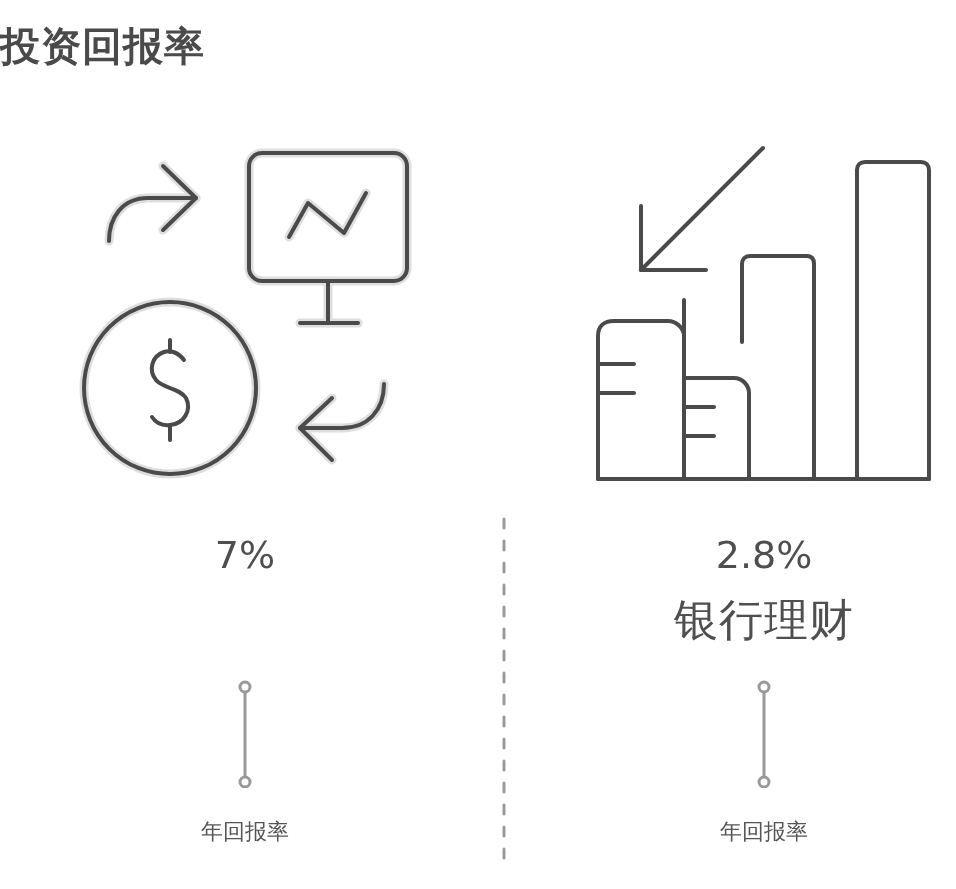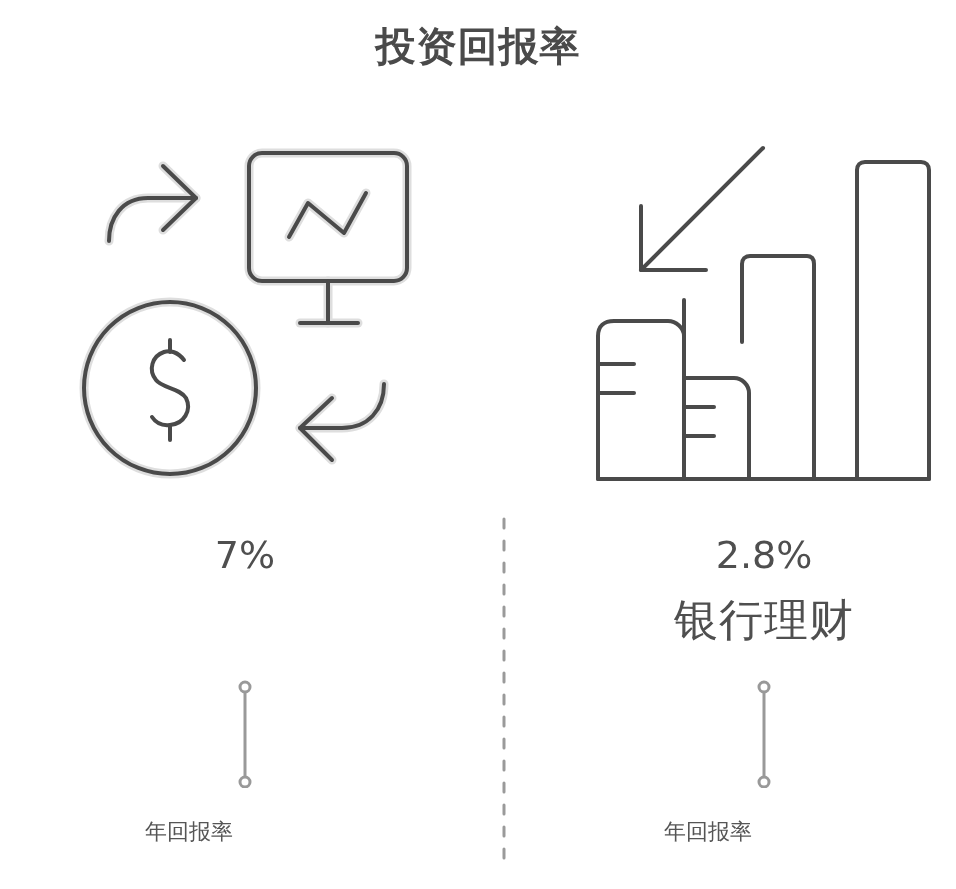--- a/index.html
+++ b/index.html
@@ -13,21 +13,21 @@
       position: relative;
       overflow: hidden;
       font-family: "DejaVu Sans", "Liberation Sans", sans-serif;
       color: #4a4a4a;
     }
     .title {
       position: absolute;
       top: 14px;
       left: 0;
       width: 956px;
-      text-align: center;
+      text-align: left;
       font-size: 40px;
       font-weight: bold;
       color: #4a4a4a;
       letter-spacing: 1px;
       line-height: 64px;
     }
     .icon-wrap {
       position: absolute;
     }
     .icon-wrap svg {
@@ -59,20 +59,21 @@
       position: absolute;
       width: 20px;
       height: 110px;
     }
     .conn-left { left: 235px; top: 678px; }
     .conn-right { left: 754px; top: 678px; }
     .sublabel {
       position: absolute;
       top: 812px;
       width: 200px;
+      text-align: center;
       font-size: 22px;
       line-height: 40px;
       color: #555555;
     }
     .sub-left { left: 145px; }
     .sub-right { left: 664px; }
     .divider {
       position: absolute;
       left: 502px;
       top: 517px;

